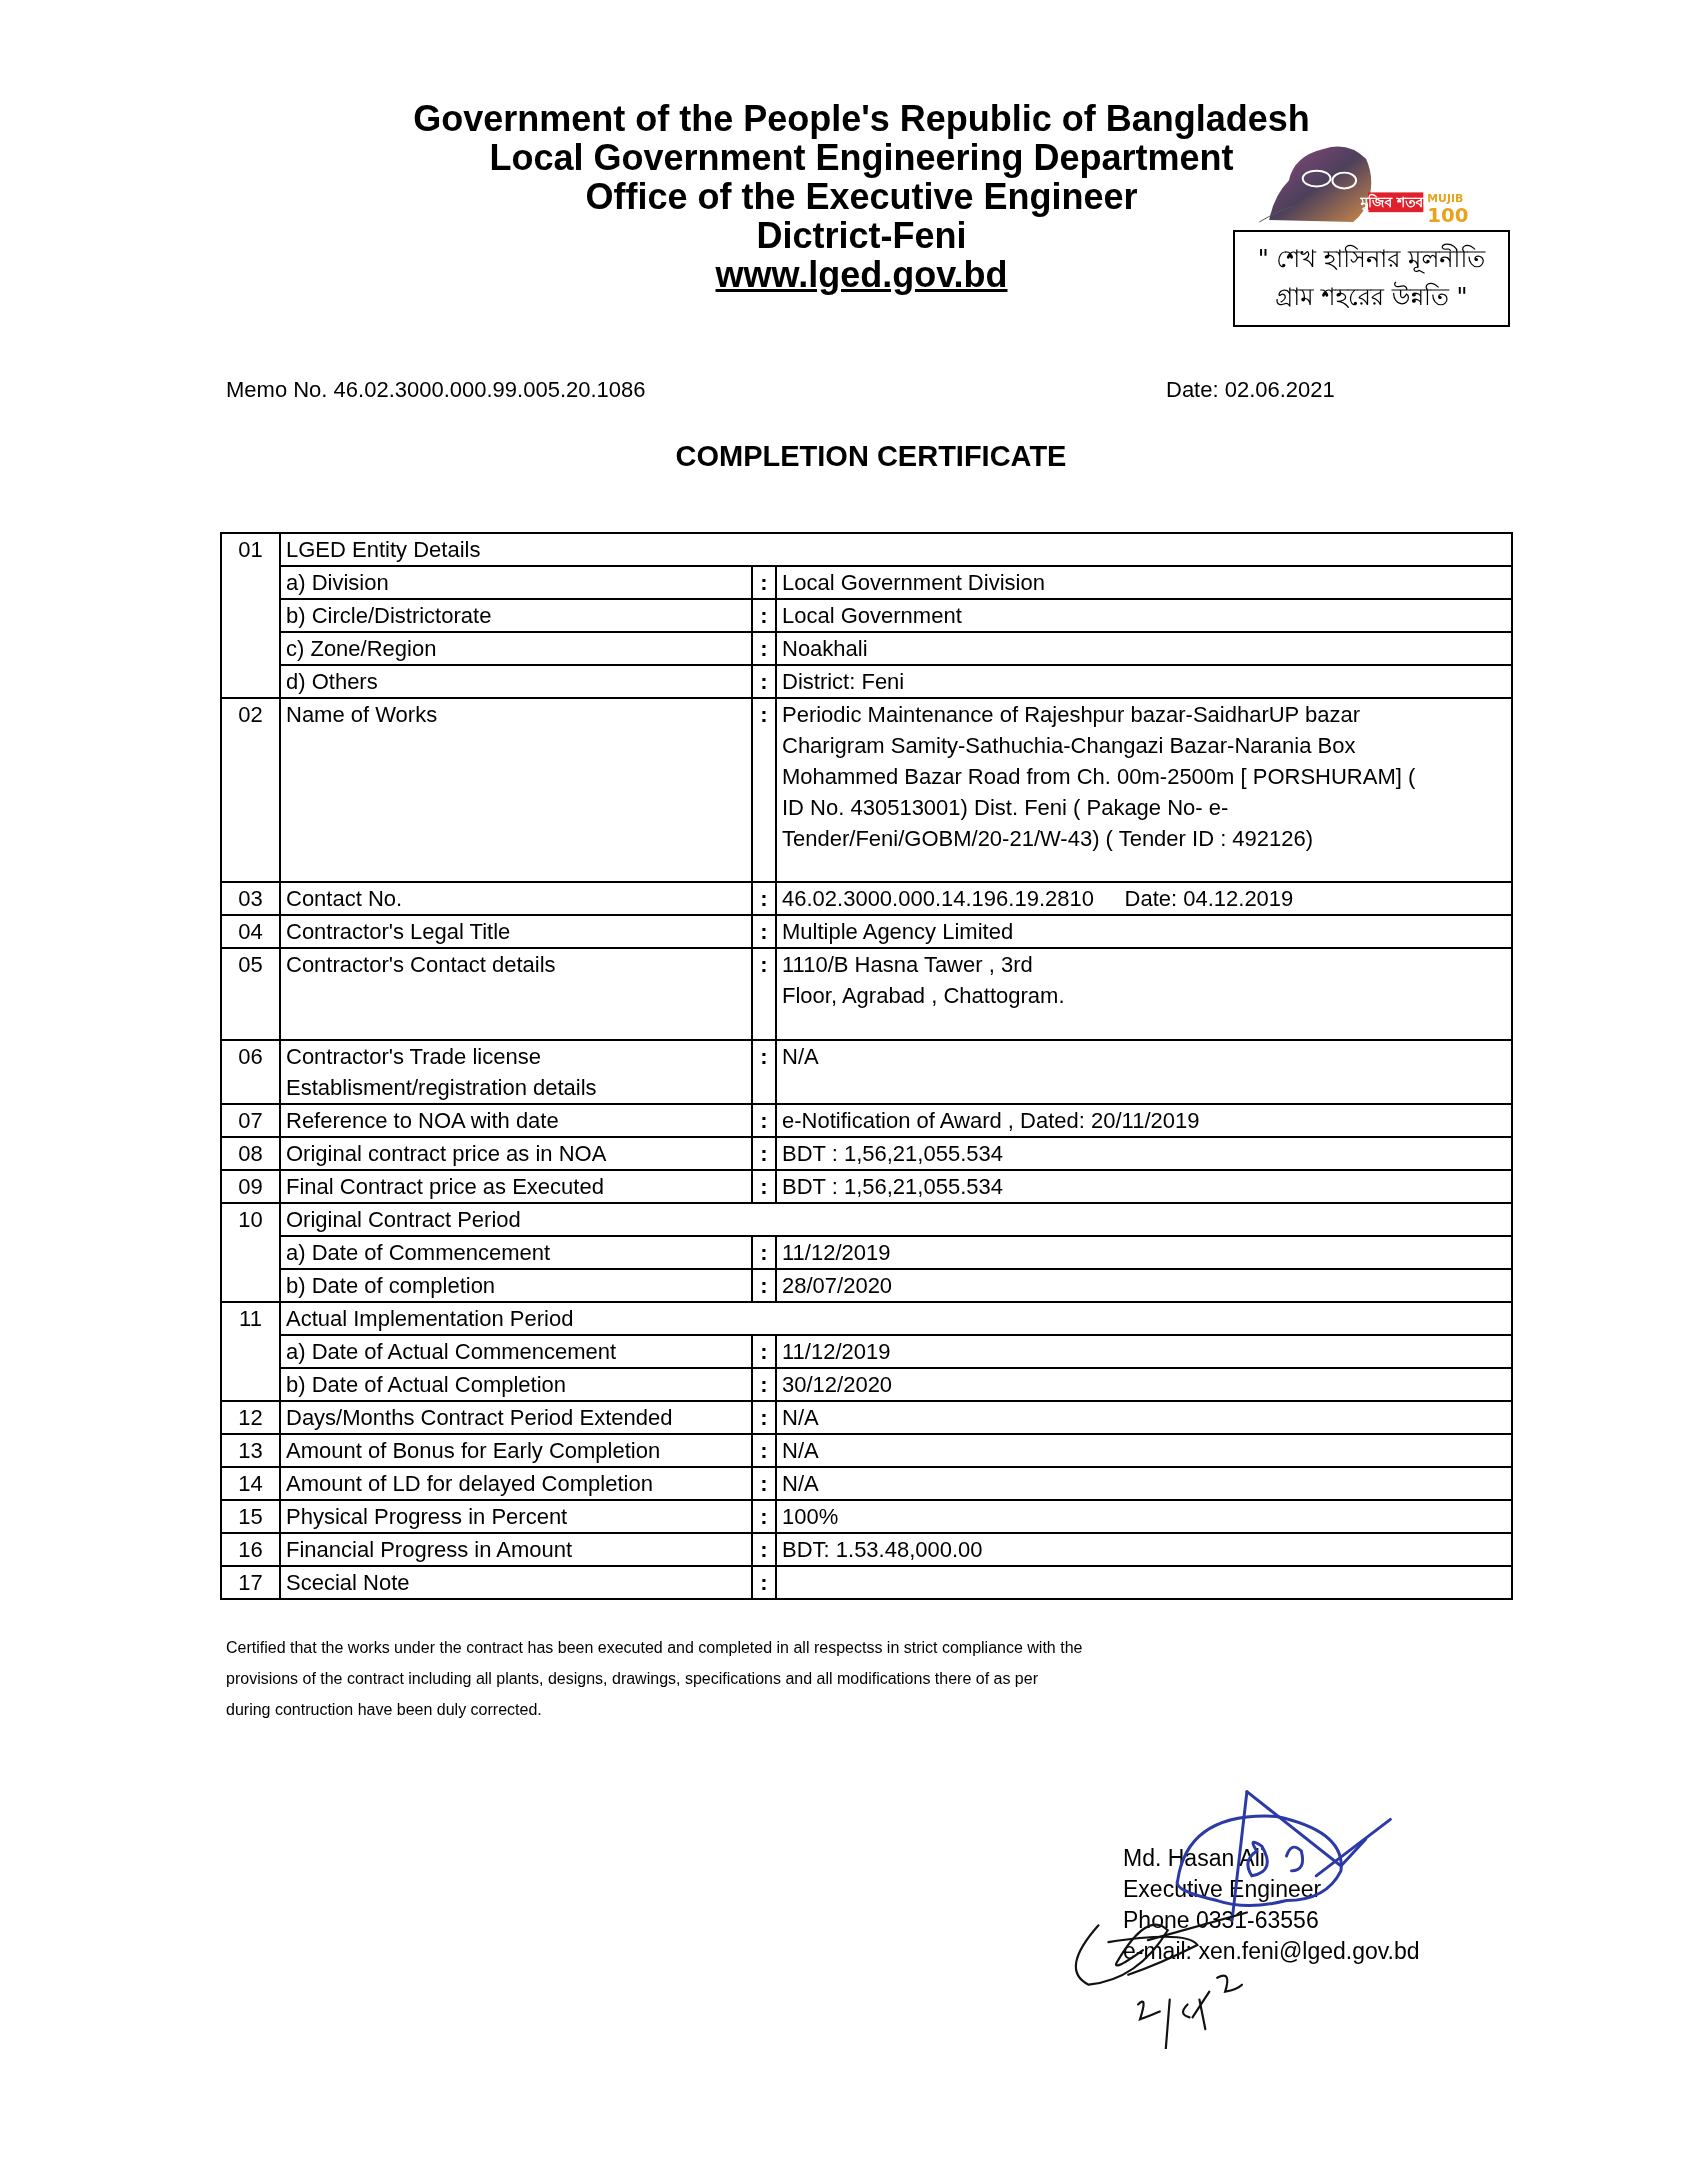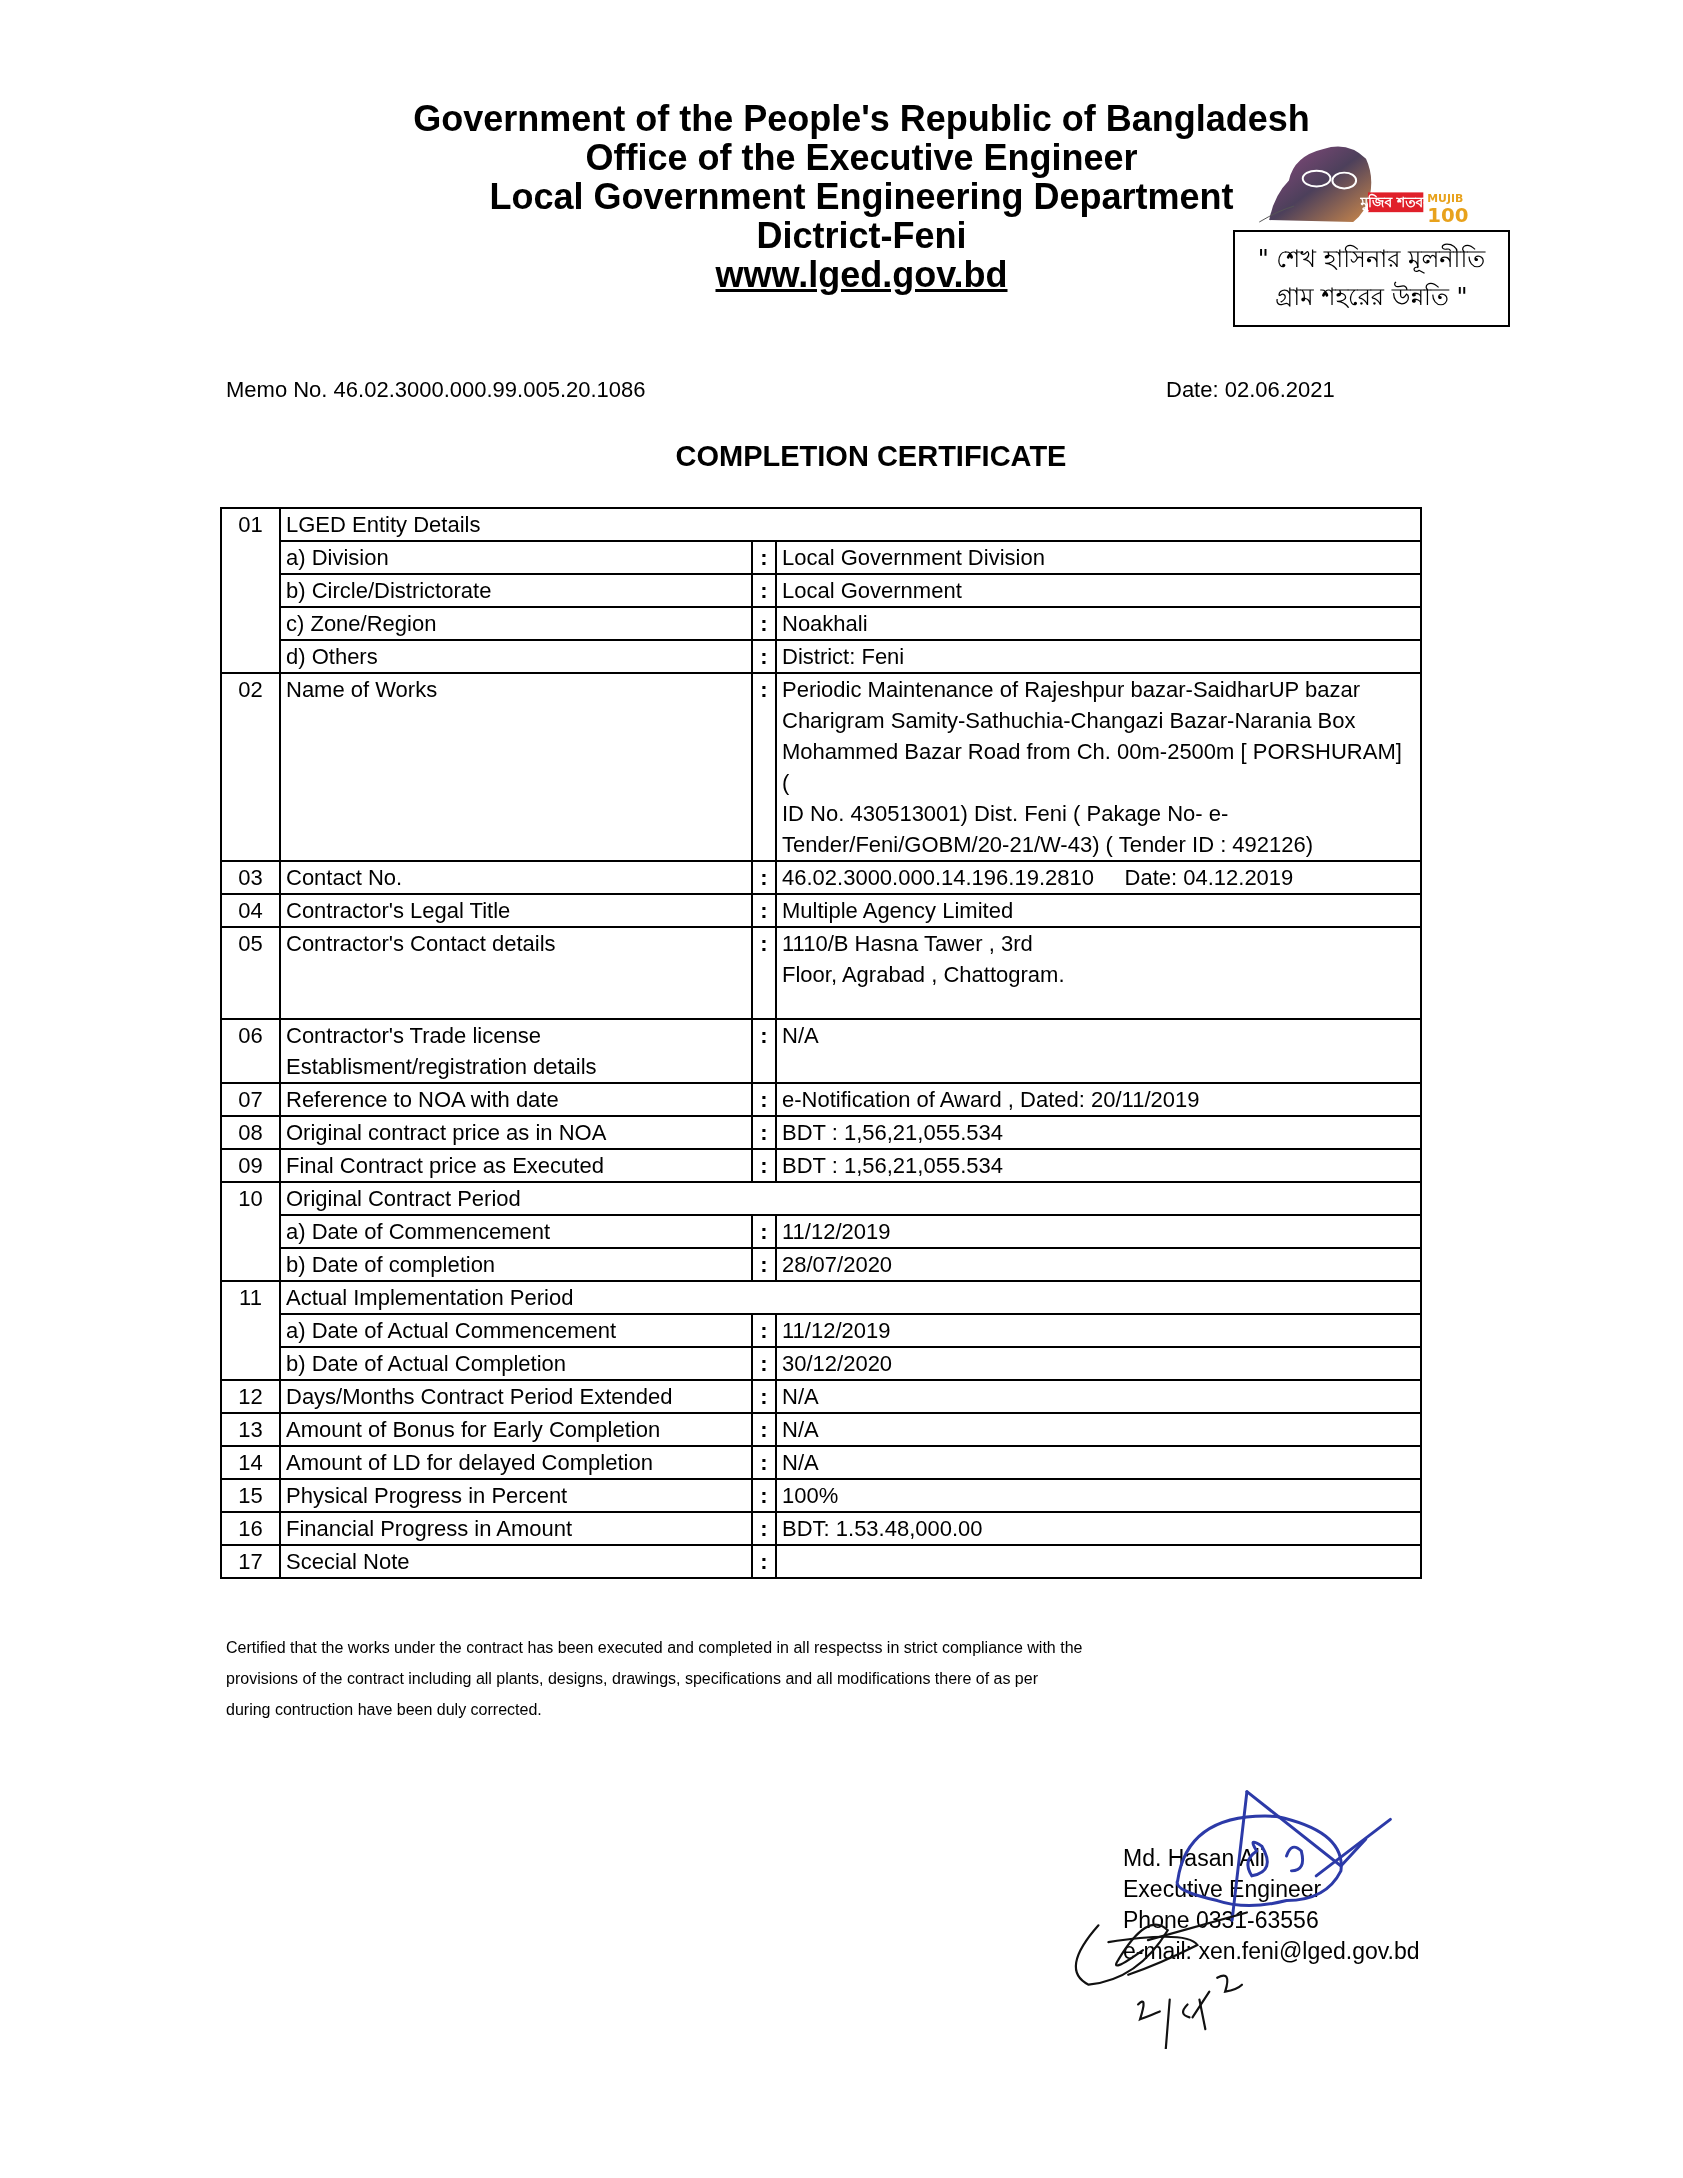--- a/index.html
+++ b/index.html
@@ -15,43 +15,43 @@
                border:2px solid #000; box-sizing:border-box; text-align:center;
                font-family:"DejaVu Sans", sans-serif; font-size:24px; line-height:38px; padding-top:8px; }
 
   .memo { position:absolute; left:226px; top:377px; font-size:22px; }
   .date { position:absolute; left:1166px; top:377px; font-size:22px; }
 
   .title { position:absolute; left:0; width:1742px; text-align:center; top:440px;
            font-weight:bold; font-size:29px; text-decoration:underline; }
   .title span { display:inline-block; }
 
-  table.cert { position:absolute; left:220px; top:507px; width:1202px;
+  table.cert { position:absolute; left:220px; top:532px; width:1293px;
                border-collapse:collapse; font-size:22px; }
   table.cert td { border:2px solid #000; padding:0 5px; vertical-align:top;
                   line-height:31px; height:31px; }
   td.num { width:47px; text-align:center; padding:0 4px; }
   td.lbl { width:460px; }
   td.colon { width:12px; text-align:center; font-weight:bold; padding:0 4px; }
   td.val { }
   .multiline { line-height:31px; }
 
   .cert-text { position:absolute; left:226px; top:1632px; width:1287px;
                font-size:16px; line-height:31px; }
 
   .sig-block { position:absolute; left:1123px; top:1843px; font-size:23px; line-height:31px; }
   .sig-svg { position:absolute; left:1049px; top:1762px; width:475px; height:287px; pointer-events:none; }
 </style>
 </head>
 <body>
 
 <div class="header">
   <span class="line">Government of the People's Republic of Bangladesh</span>
+  <span class="line">Local Government Engineering Department</span>
   <span class="line">Office of the Executive Engineer</span>
-  <span class="line">Local Government Engineering Department</span>
   <span class="line">Dictrict-Feni</span>
   <span class="line web">www.lged.gov.bd</span>
 </div>
 
 <div class="logo">
   <svg width="234" height="85" viewBox="0 0 236 86">
     <defs>
       <linearGradient id="lg" x1="0" y1="0" x2="1" y2="1">
         <stop offset="0" stop-color="#7a2a6a"></stop>
         <stop offset="0.5" stop-color="#2d1e3e"></stop>

